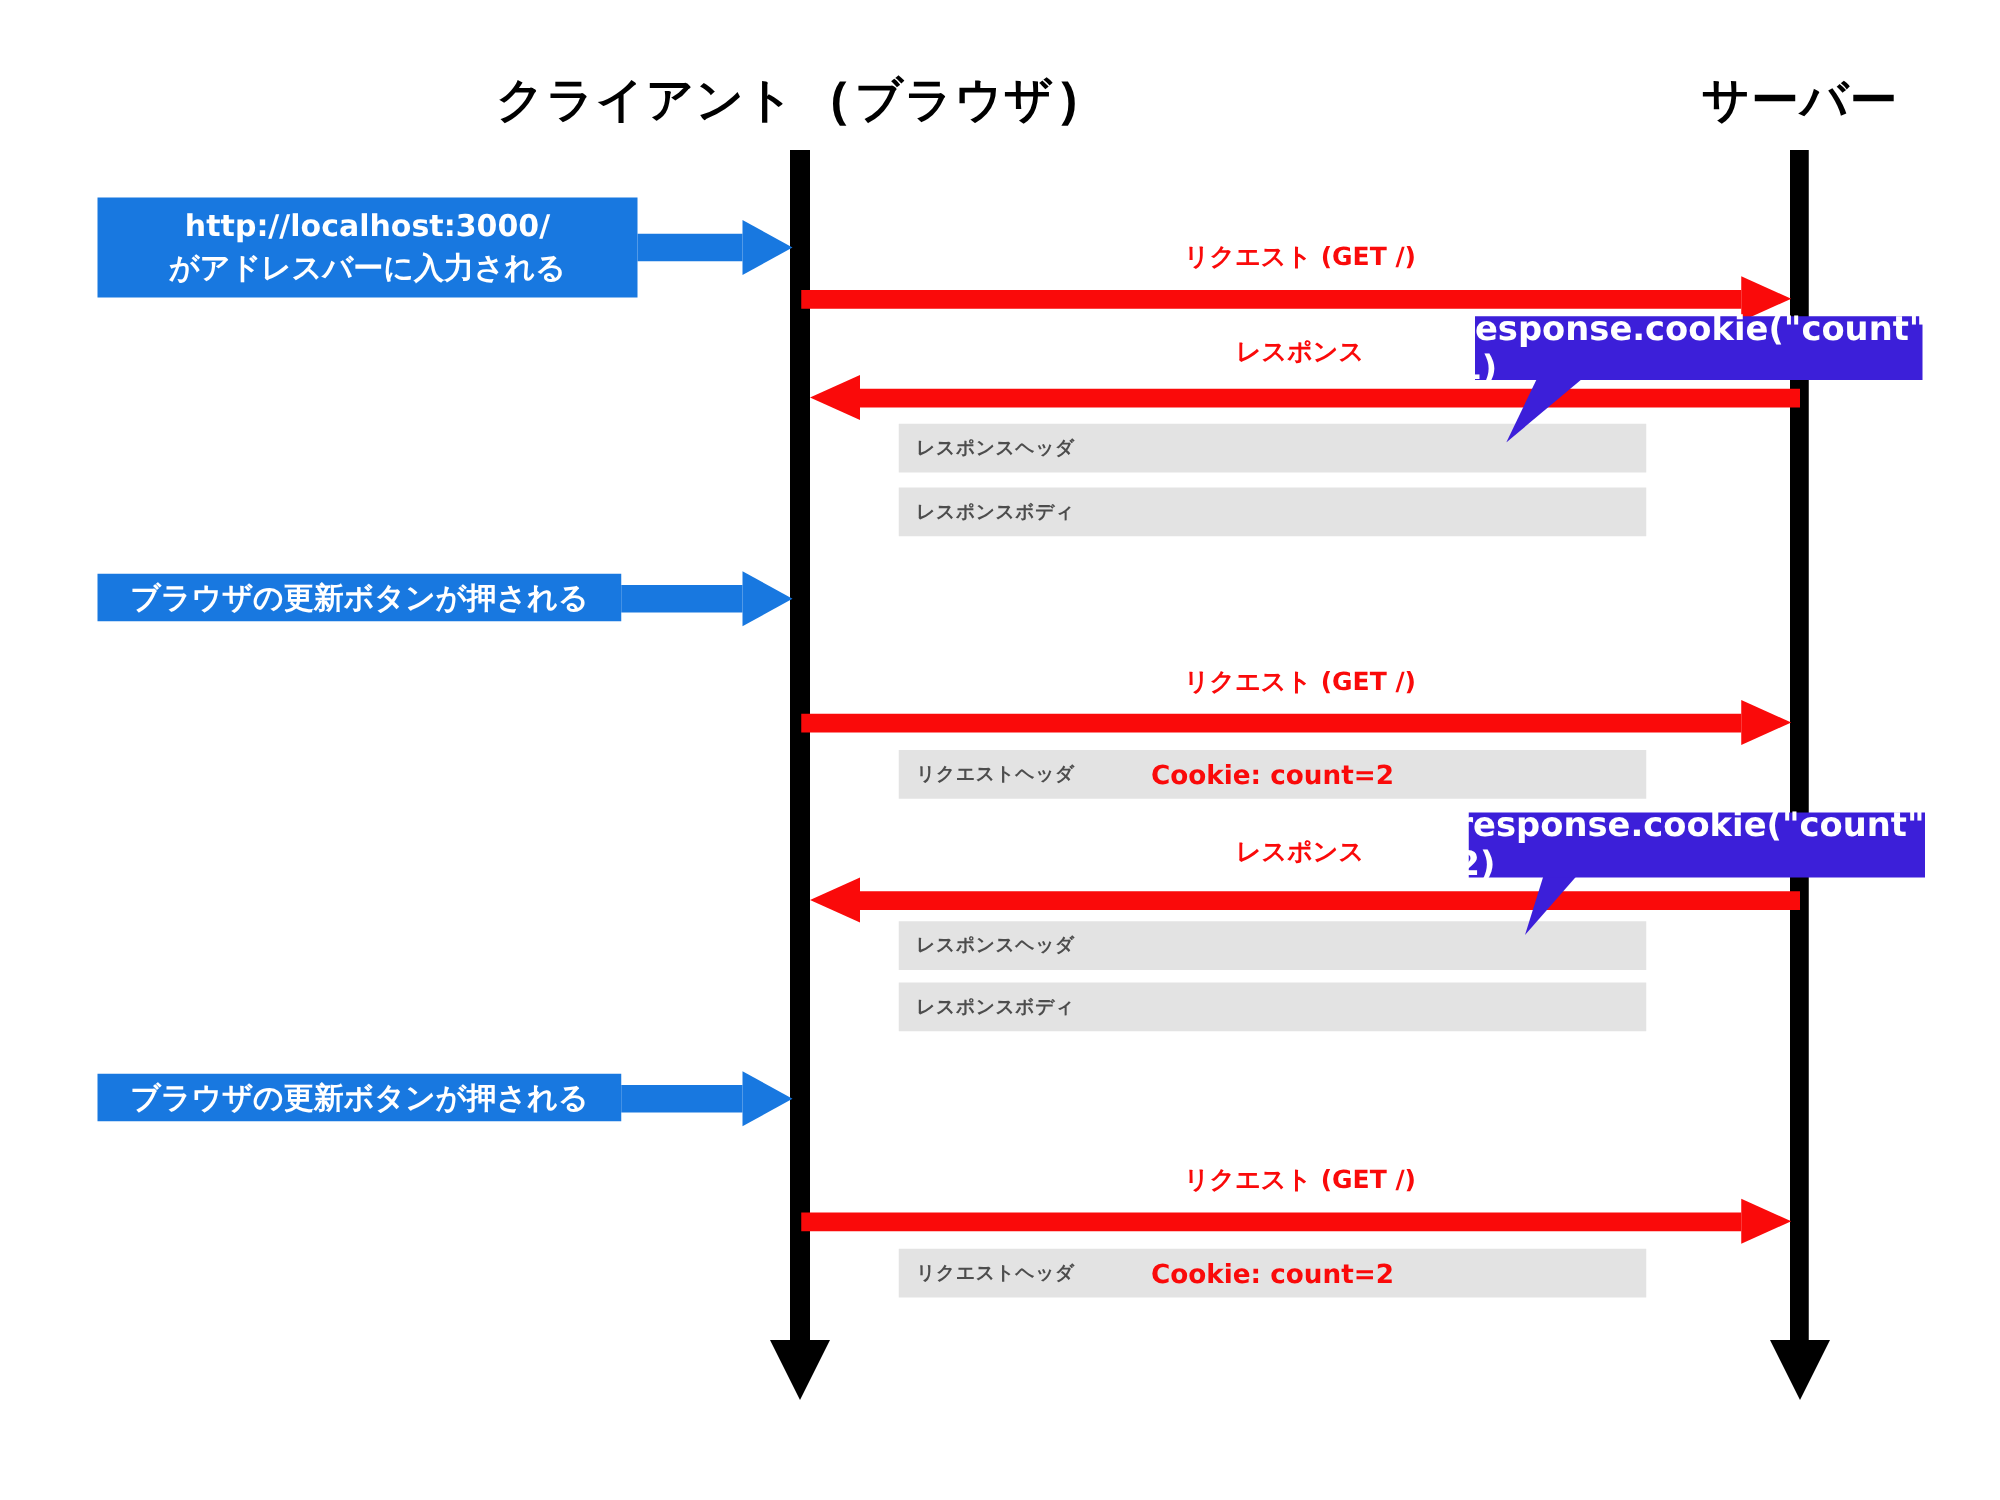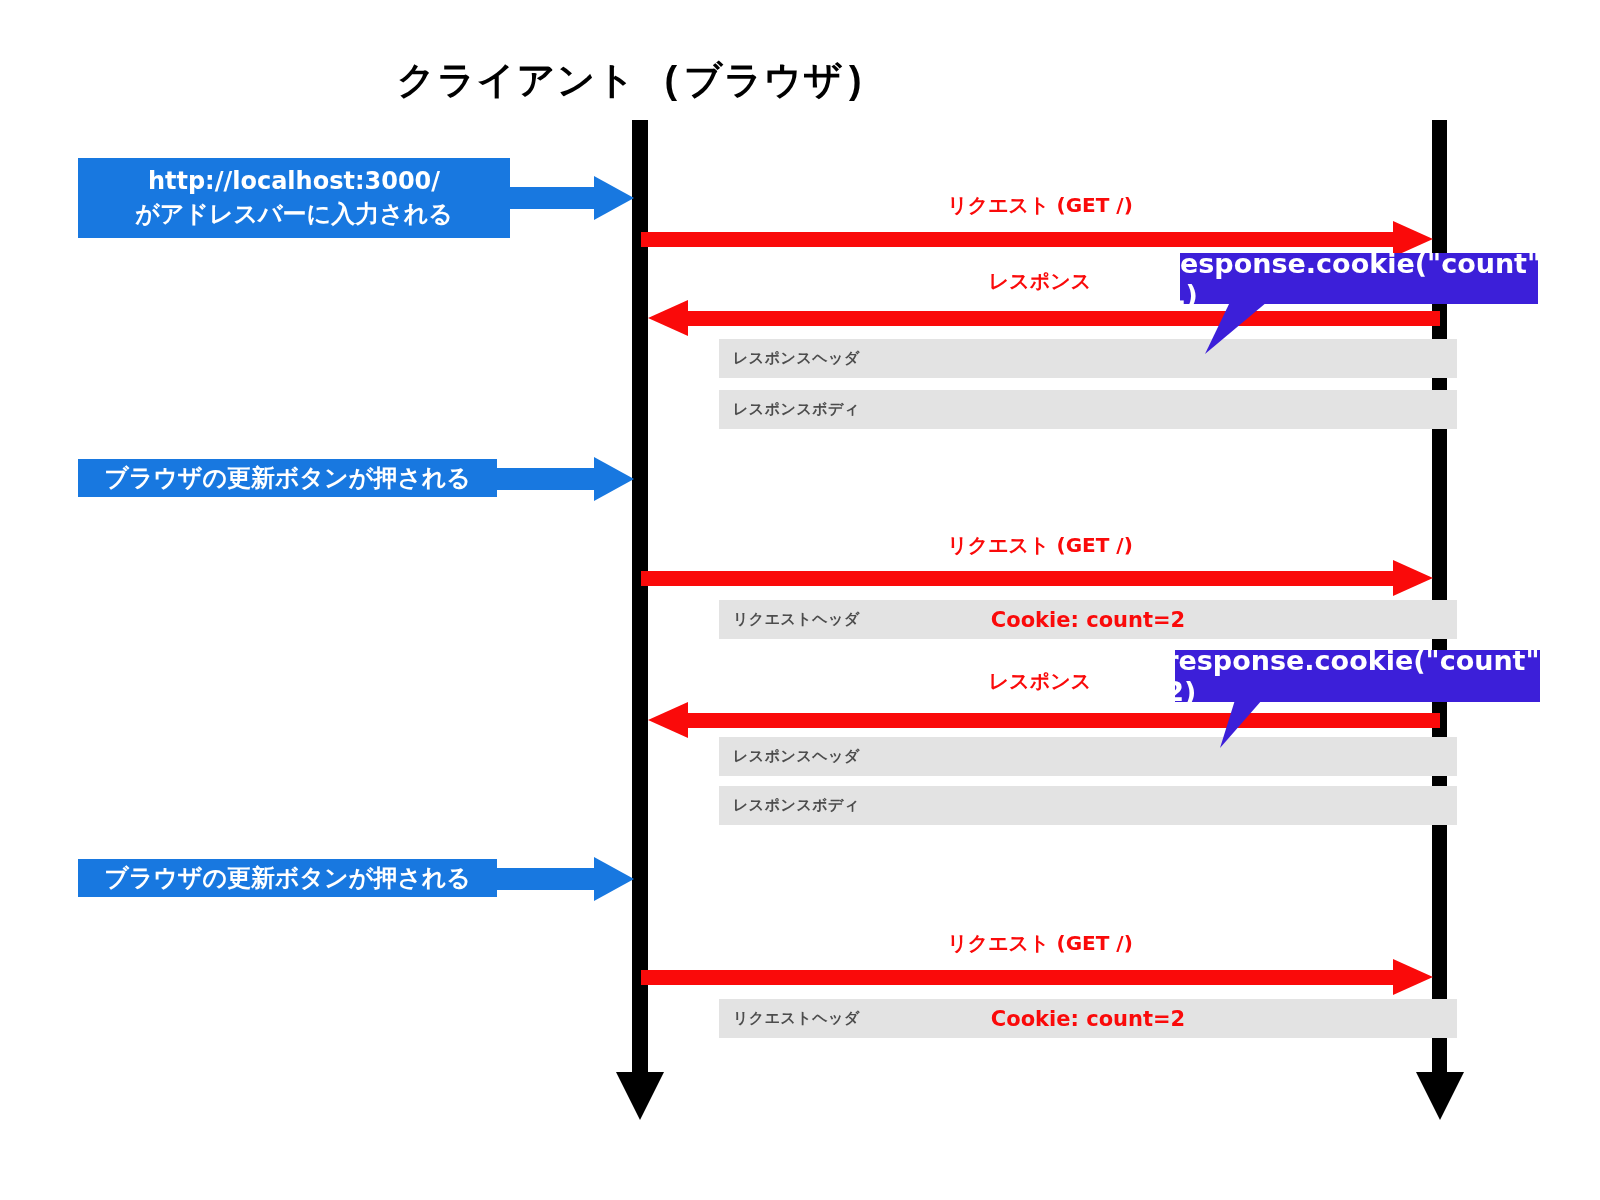--- a/index.html
+++ b/index.html
@@ -41,21 +41,21 @@
     border-top:18px solid transparent;border-bottom:18px solid transparent;
     border-left:40px solid var(--red);
   }
   .msg-head-left{
     position:absolute;width:0;height:0;
     border-top:18px solid transparent;border-bottom:18px solid transparent;
     border-right:40px solid var(--red);
   }
   
   .detail-row{
-    position:absolute;left:719px;width:738px;height:39px;background:var(--row_bg);
+    position:absolute;left:719px;width:598px;height:39px;background:var(--row_bg);
     display:flex;align-items:center;
   }
   .detail-label{
     position:absolute;left:14px;top:0;height:100%;display:flex;align-items:center;
     color:var(--row_label);font-size:15px;font-weight:800;letter-spacing:.5px;
   }
   .detail-value{
     width:100%;text-align:center;color:var(--red);font-size:21px;font-weight:800;
   }
   
@@ -65,20 +65,21 @@
   }
   .callout-tail{position:absolute;z-index:4;}
   .callout-tail polygon{fill:var(--purple);}
 </style>
 </head>
 <body>
 
 <div class="stage">
 
   <div class="actor-title" style="left:332px;top:55px;width:600px;font-family:Liberation Mono, monospace;">クライアント (ブラウザ)</div>
+  <div class="actor-title" style="left:1290px;top:55px;width:300px;">サーバー</div>
 
   <div class="lifeline" style="left:632px;top:120px;width:16px;height:952px;"></div>
   <div class="lifeline-head" style="left:616px;top:1072px;"></div>
   <div class="lifeline" style="left:1432px;top:120px;width:15px;height:952px;"></div>
   <div class="lifeline-head" style="left:1416px;top:1072px;"></div>
 
   <div class="event-box" style="left:78px;top:158px;width:432px;height:80px;">
     <div>http://localhost:3000/</div>
     <div>がアドレスバーに入力される</div>
   </div>

